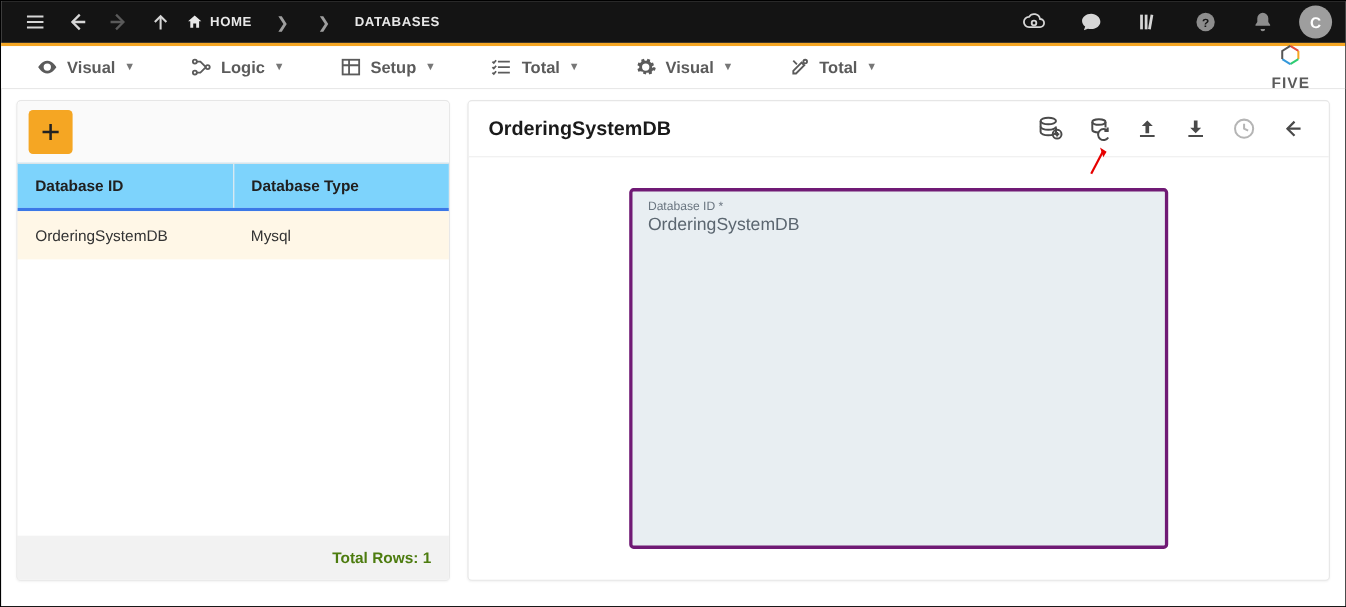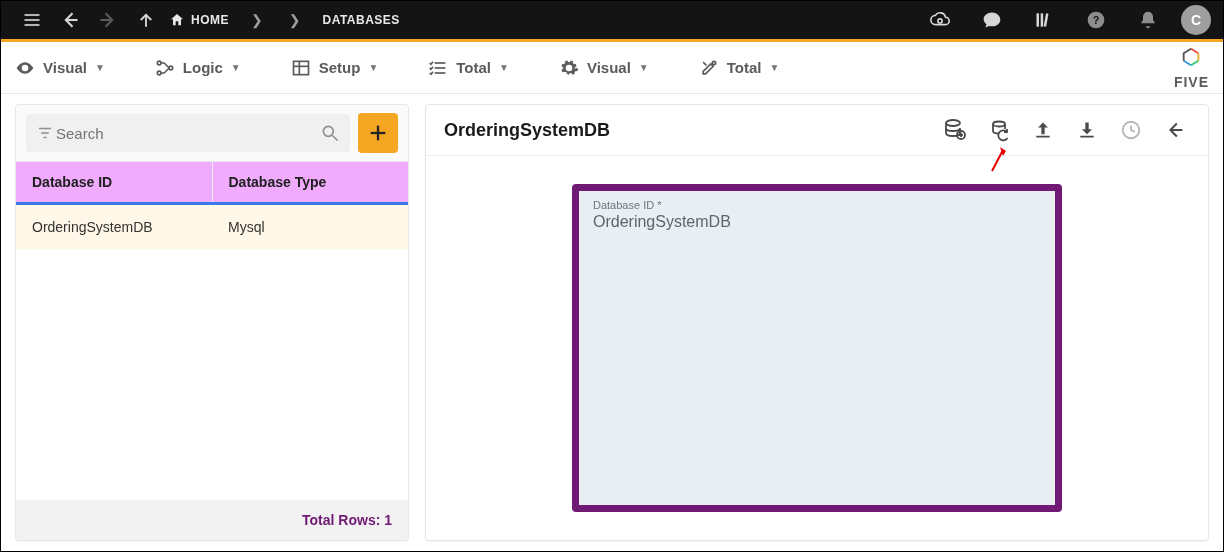--- a/index.html
+++ b/index.html
@@ -13,58 +13,58 @@
   .topbar .right { display:flex; align-items:center; gap:14px; }
   .icon-btn { width:38px; height:38px; display:flex; align-items:center; justify-content:center; color:#d6d6d6; cursor:pointer; }
   .icon-btn.dim { color:#5a5a5a; cursor:default; }
   .crumbs { display:flex; align-items:center; gap:18px; margin-left:4px; }
   .crumb { font-size:12px; font-weight:700; letter-spacing:0.5px; color:#e8e8e8; display:flex; align-items:center; gap:6px; cursor:pointer; }
   .chev { color:#9e9e9e; font-size:14px; padding:0 4px; }
   .avatar { width:30px; height:30px; border-radius:50%; background:#9e9e9e; color:#fff; font-weight:700; display:flex; align-items:center; justify-content:center; font-size:14px; }
   .amber-line { height:3px; background:#f5a623; width:100%; }
 
   
-  .menubar { display:flex; align-items:center; height:52px; padding:0 14px; border-bottom:1px solid #e8e8e8; background:#fff; }
+  .menubar { display:flex; align-items:center; height:39px; padding:0 32px; border-bottom:1px solid #e8e8e8; background:#fff; }
   .menuitem { display:flex; align-items:center; gap:8px; margin-right:50px; color:#5b5b5b; font-size:15px; font-weight:600; cursor:pointer; }
   .menuitem svg { color:#5b5b5b; }
   .menuitem .caret { font-size:10px; color:#777; }
   .brand { margin-left:auto; display:flex; align-items:center; gap:6px; color:#5b5b5b; font-weight:700; letter-spacing:1px; font-size:14px;flex-direction:column; }
 
   
   .content { display:flex; gap:16px; padding:10px 14px 0 14px; height:calc(100% - 46px - 3px - 54px); }
   .panel-left { width:394px; display:flex; flex-direction:column; border:1px solid #e6e6e6; border-radius:4px; background:#fff; box-shadow:0 1px 2px rgba(0,0,0,0.05); }
   .panel-right { flex:1; display:flex; flex-direction:column; border:1px solid #e6e6e6; border-radius:4px; background:#fff; box-shadow:0 1px 2px rgba(0,0,0,0.05); }
 
   
   .searchrow { display:flex; align-items:center; padding:8px 10px; gap:8px; background:#fafafa; border-radius:4px 4px 0 0; }
   .searchbox { flex:1; display:flex; align-items:center; background:#f0f0f0; border-radius:4px; height:38px; padding:0 10px; }
   .searchbox input { border:none; outline:none; background:transparent; flex:1; font-size:15px; color:#555; }
   .filter-ic, .mag-ic { color:#8d8d8d; display:flex; align-items:center; }
   .addbtn { width:40px; height:40px; background:#f5a623; border-radius:4px; display:flex; align-items:center; justify-content:center; color:#222; font-size:24px; cursor:pointer; }
 
   
-  .thead { display:flex; background:#f0abfc; border-top:1px solid #e6e6e6; }
+  .thead { display:flex; background:#7dd3fc; border-top:1px solid #e6e6e6; }
   .thead .cell { flex:1; padding:12px 16px; font-weight:700; font-size:14px; color:#202020; border-right:1px solid #eee; }
   .thead .cell:last-child { border-right:none; }
   .selline { height:3px; background:#3b78e7; }
   .trow { display:flex; background:#fff7e7; }
   .trow .cell { flex:1; padding:14px 16px; font-size:14px; color:#333; }
   .tgrow { flex:1; background:#fff; }
-  .tfoot { background:#f2f2f2; padding:12px 16px; text-align:right; font-weight:700; font-size:14px; color:#701a75; }
+  .tfoot { background:#f2f2f2; padding:12px 16px; text-align:right; font-weight:700; font-size:14px; color:#4d7c0f; }
 
   
   .rhead { display:flex; align-items:center; padding:10px 18px; border-bottom:1px solid #eee; }
   .rtitle { font-size:18px; font-weight:700; color:#1a1a1a; }
   .ractions { margin-left:auto; display:flex; align-items:center; gap:14px; }
   .ractions .act { width:30px; height:30px; display:flex; align-items:center; justify-content:center; color:#4a4a4a; cursor:pointer; position:relative; }
   .ractions .act.dim { color:#b5b5b5; cursor:default; }
   .red-arrow { position:absolute; top:30px; left:6px; }
 
   .rbody { flex:1; display:flex; justify-content:center; padding:28px; }
-  .field { width:490px; background:#e8eef2; border-radius:4px; padding:8px 14px 10px; border:7px solid #701a75; }
+  .field { width:490px; background:#e8eef2; border-radius:4px; padding:8px 14px 10px; border:3px solid #701a75; }
   .field-label { font-size:11px; color:#6b7681; }
   .field-value { font-size:16px; color:#5b6670; margin-top:2px; }
 
 </style>
 </head>
 <body>
 
 <div class="topbar">
   <div class="left">
     <div class="icon-btn">
@@ -208,36 +208,20 @@
         <polyline points="4 16 4 8 12 3" fill="none" stroke="#555" stroke-width="2"></polyline>
       </svg>
     <span>FIVE</span>
   </div>
 </div>
 
 <div class="content">
 
   <div class="panel-left">
     <div class="searchrow">
-      <div class="searchbox">
-        <span class="filter-ic">
-          <svg width="18" height="18" viewBox="0 0 24 24" fill="none" stroke="currentColor" stroke-width="2">
-              <line x1="4" y1="6" x2="20" y2="6"></line>
-              <line x1="7" y1="12" x2="17" y2="12"></line>
-              <line x1="10" y1="18" x2="14" y2="18"></line>
-            </svg>
-        </span>
-        <input type="text" placeholder="Search" style="">
-        <span class="mag-ic">
-          <svg width="20" height="20" viewBox="0 0 24 24" fill="none" stroke="currentColor" stroke-width="2">
-              <circle cx="10" cy="10" r="6"></circle>
-              <line x1="15" y1="15" x2="21" y2="21"></line>
-            </svg>
-        </span>
-      </div>
       <div class="addbtn">
         <svg width="22" height="22" viewBox="0 0 24 24" stroke="#222" stroke-width="2.5">
             <line x1="12" y1="4" x2="12" y2="20"></line>
             <line x1="4" y1="12" x2="20" y2="12"></line>
           </svg>
       </div>
     </div>
 
     <div class="thead">
       <div class="cell">Database ID</div>

